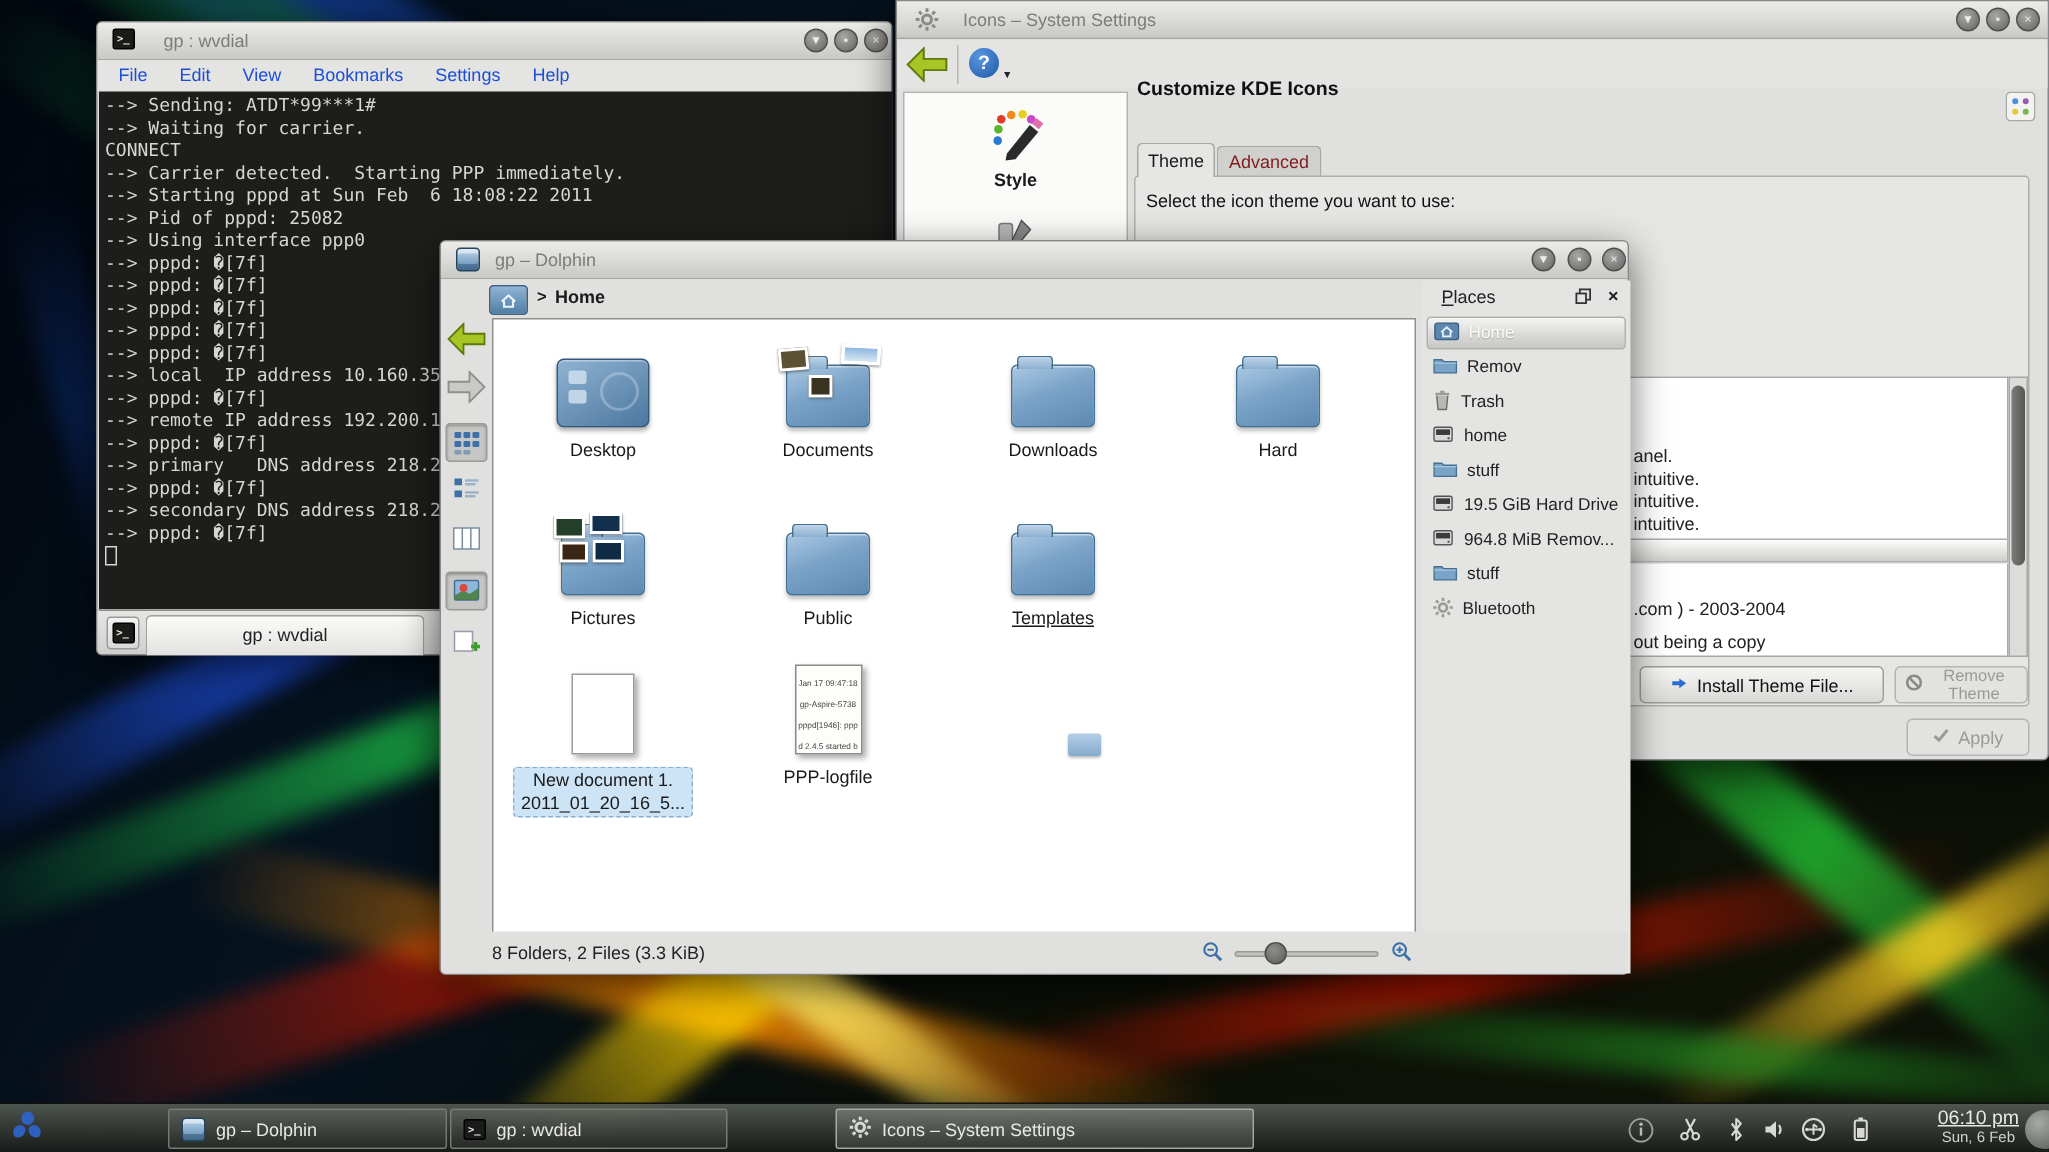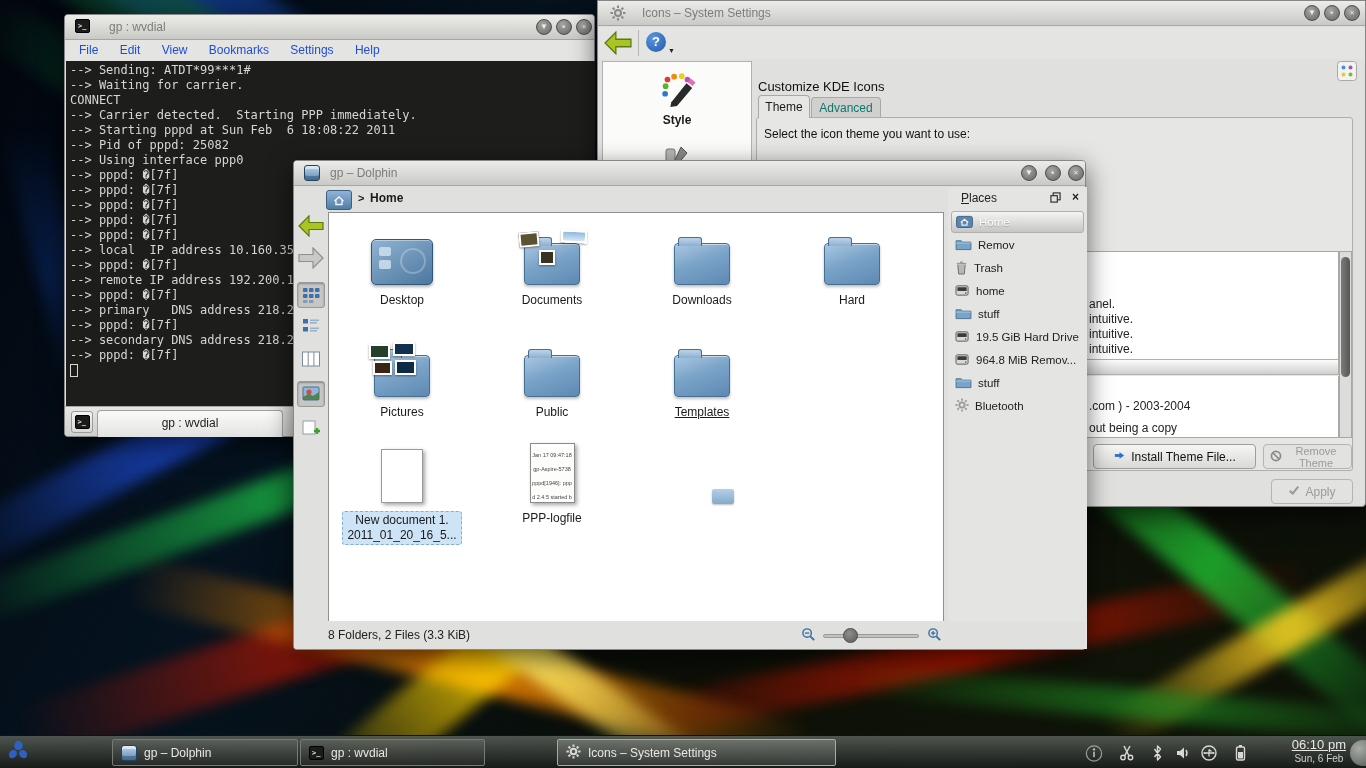--- a/index.html
+++ b/index.html
@@ -44,26 +44,26 @@
   #win-settings{left:597px;top:0;width:769px;height:507px;z-index:20;border-radius:0 0 4px 4px;}
   #ss-toolbar{position:absolute;left:0;top:26px;right:0;height:32px;background:#e4e4e2;}
   #ss-sep{position:absolute;left:40px;top:3px;width:1px;height:26px;background:#b6b6b4;}
   #ss-help{position:absolute;left:48px;top:5px;width:20px;height:20px;border-radius:50%;
       background:radial-gradient(circle at 35% 30%,#5a96e0,#1d59a8);color:#fff;font-weight:bold;
       font-size:13px;text-align:center;line-height:20px;}
   #ss-help-caret{position:absolute;left:70px;top:20px;font-size:7px;color:#222;}
   #ss-sidebar{position:absolute;left:4px;top:60px;width:150px;height:443px;background:#fbfbf9;
       border:1px solid #b2b2b0;text-align:center;}
   #ss-style-label{font-weight:bold;font-size:12px;margin-top:2px;}
-  #ss-heading{position:absolute;left:160px;top:78px;font-weight:normal;font-size:13px;color:#111;}
+  #ss-heading{position:absolute;left:160px;top:50px;font-weight:bold;font-size:13px;color:#111;}
   #ss-corner-ic{position:absolute;right:8px;top:60px;width:20px;height:20px;}
   .tab{position:absolute;height:23px;border:1px solid #a8a8a6;border-bottom:none;border-radius:4px 4px 0 0;
       text-align:center;font-size:12px;}
   #tab-theme{left:160px;top:94px;width:52px;background:#e6e6e4;z-index:2;line-height:22px;}
-  #tab-advanced{left:213px;top:96px;width:70px;background:#d0d0ce;color:#0f766e;line-height:20px;height:21px;}
+  #tab-advanced{left:213px;top:96px;width:70px;background:#d0d0ce;color:#7f1d1d;line-height:20px;height:21px;}
   #ss-groupbox{position:absolute;left:158px;top:116px;width:597px;height:354px;background:#e6e6e4;
       border:1px solid #aeaeac;border-radius:3px;}
   #ss-prompt{position:absolute;left:166px;top:126px;font-size:12px;color:#111;}
   #ss-list{position:absolute;left:162px;top:250px;width:579px;height:108px;background:#fff;
       border:1px solid #a8a8a6;border-bottom:none;}
   .ss-frag{position:absolute;left:491px;font-size:12px;color:#222;white-space:nowrap;}
   #ss-strip{position:absolute;left:162px;top:358px;width:579px;height:16px;
       background:linear-gradient(#fcfcfa,#cfcfcd);border:1px solid #b0b0ae;}
   #ss-desc{position:absolute;left:162px;top:375px;width:579px;height:62px;background:#fff;
       border:1px solid #a8a8a6;border-top:none;}

